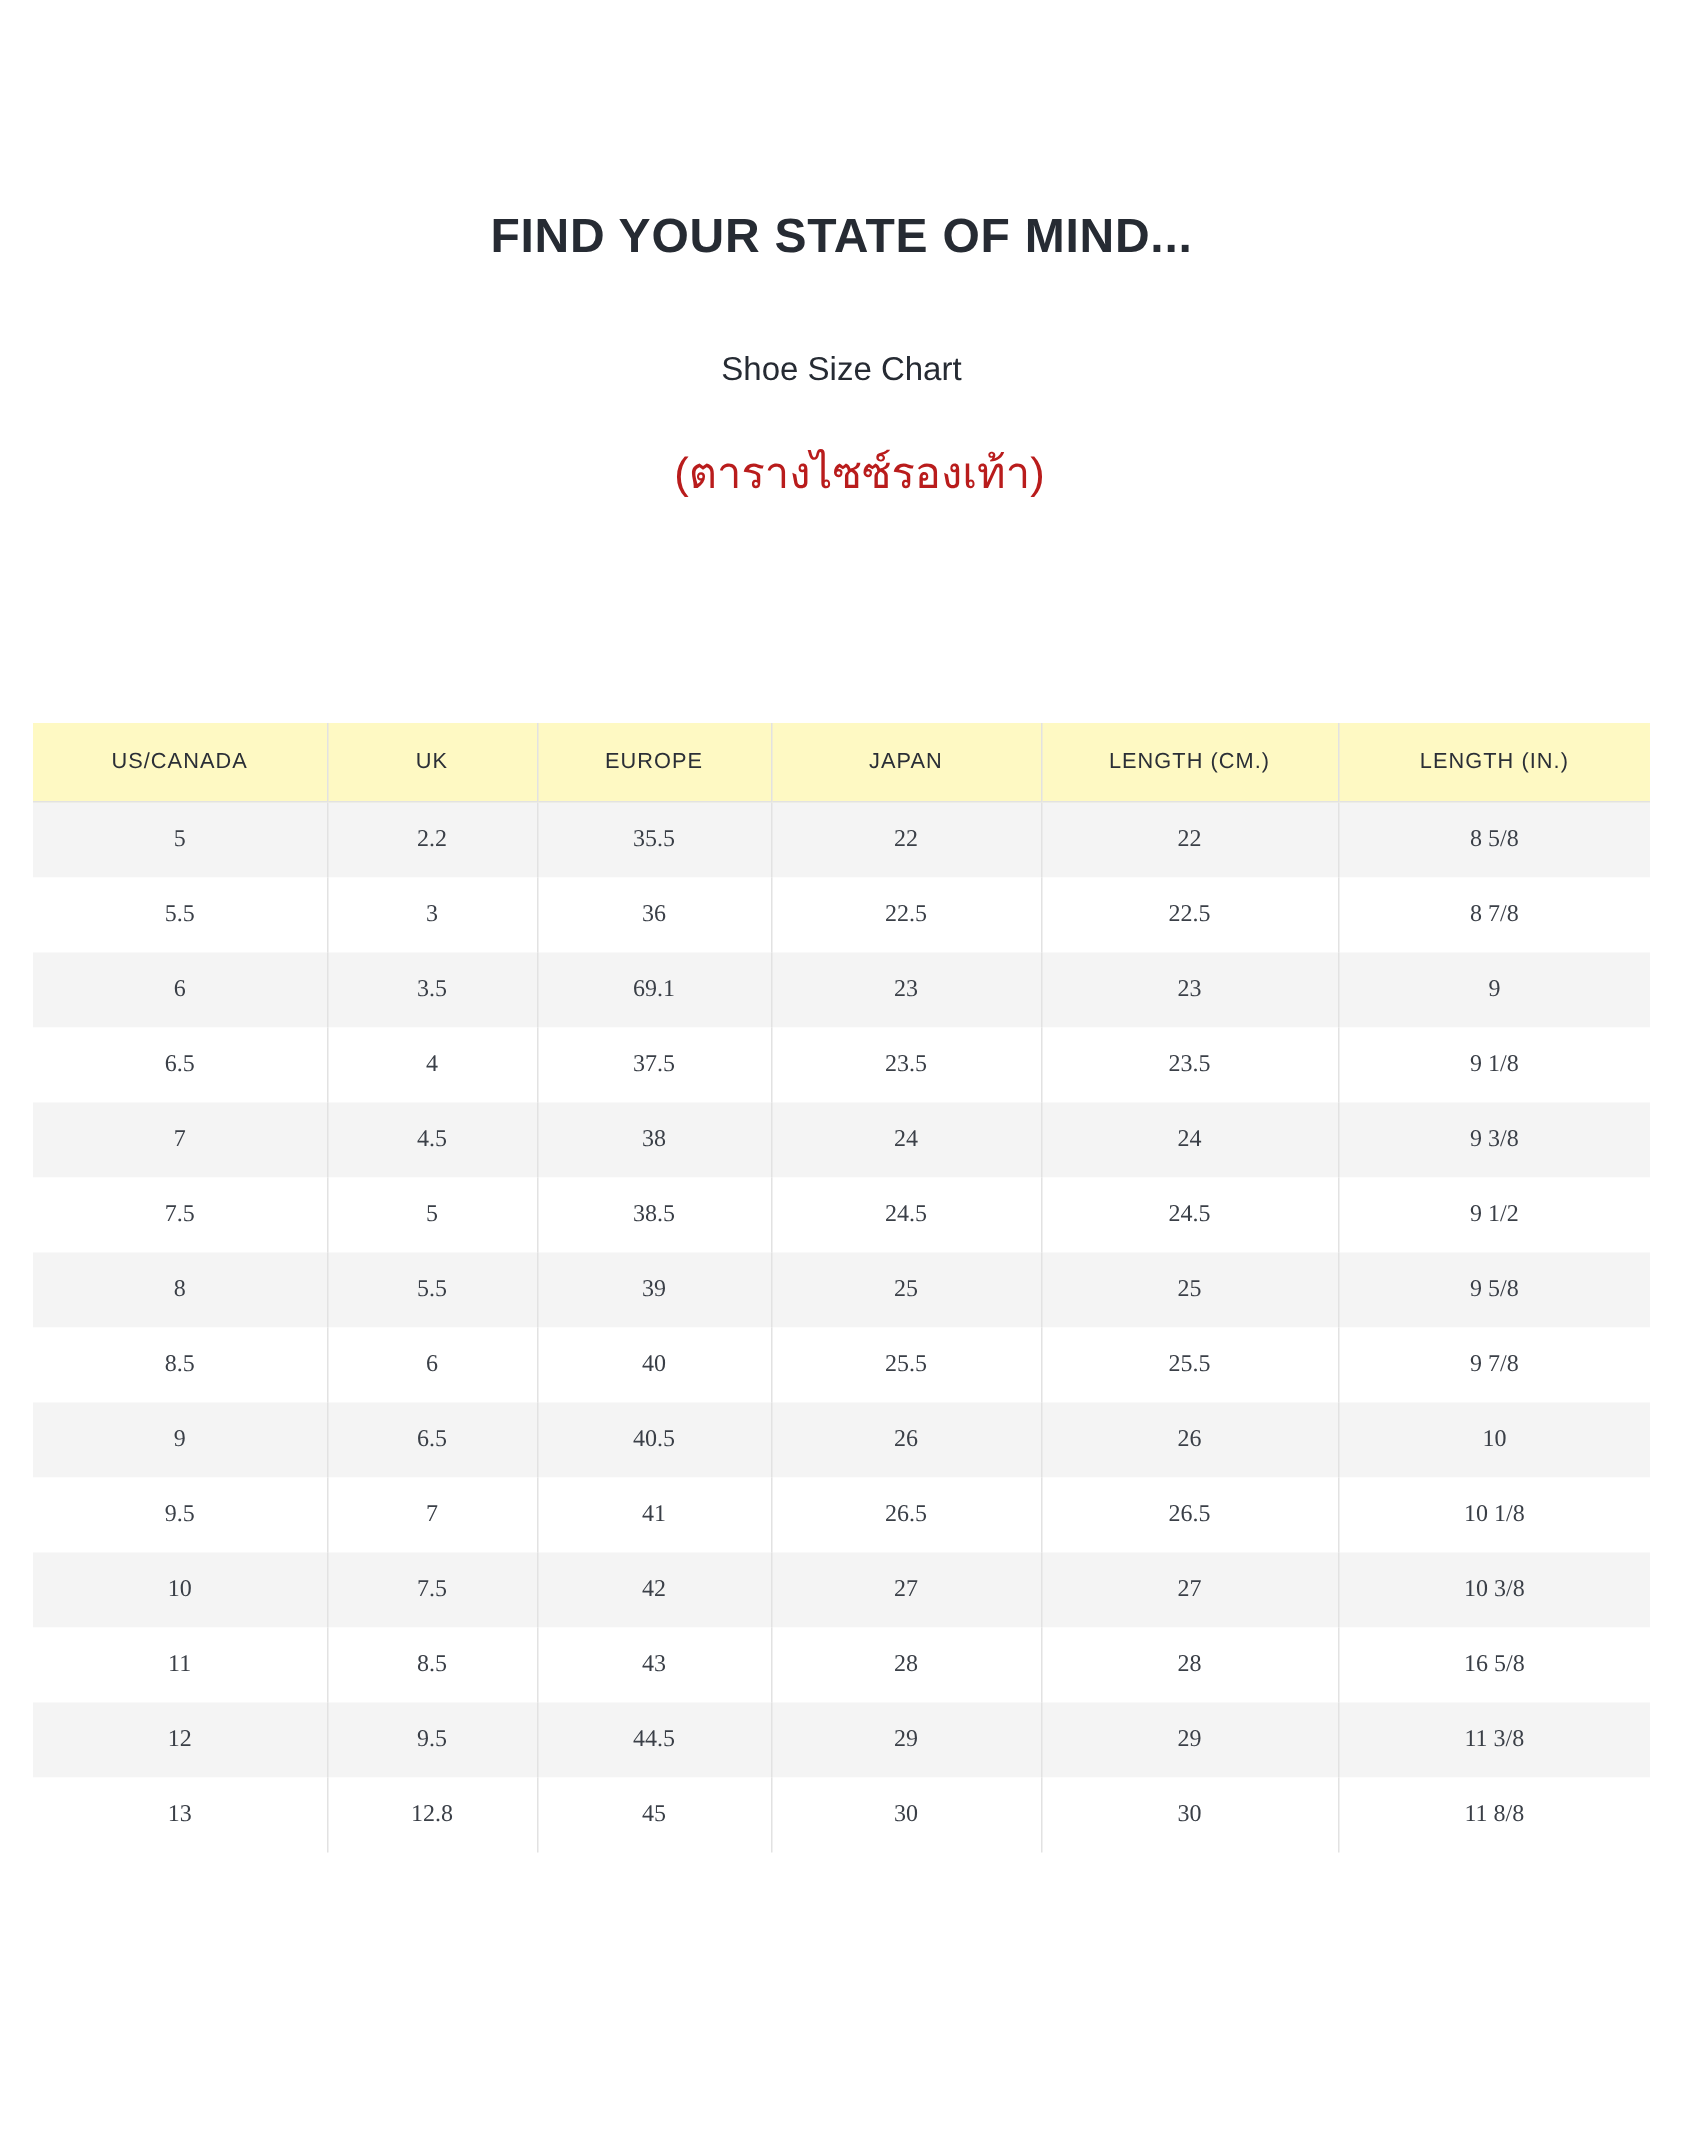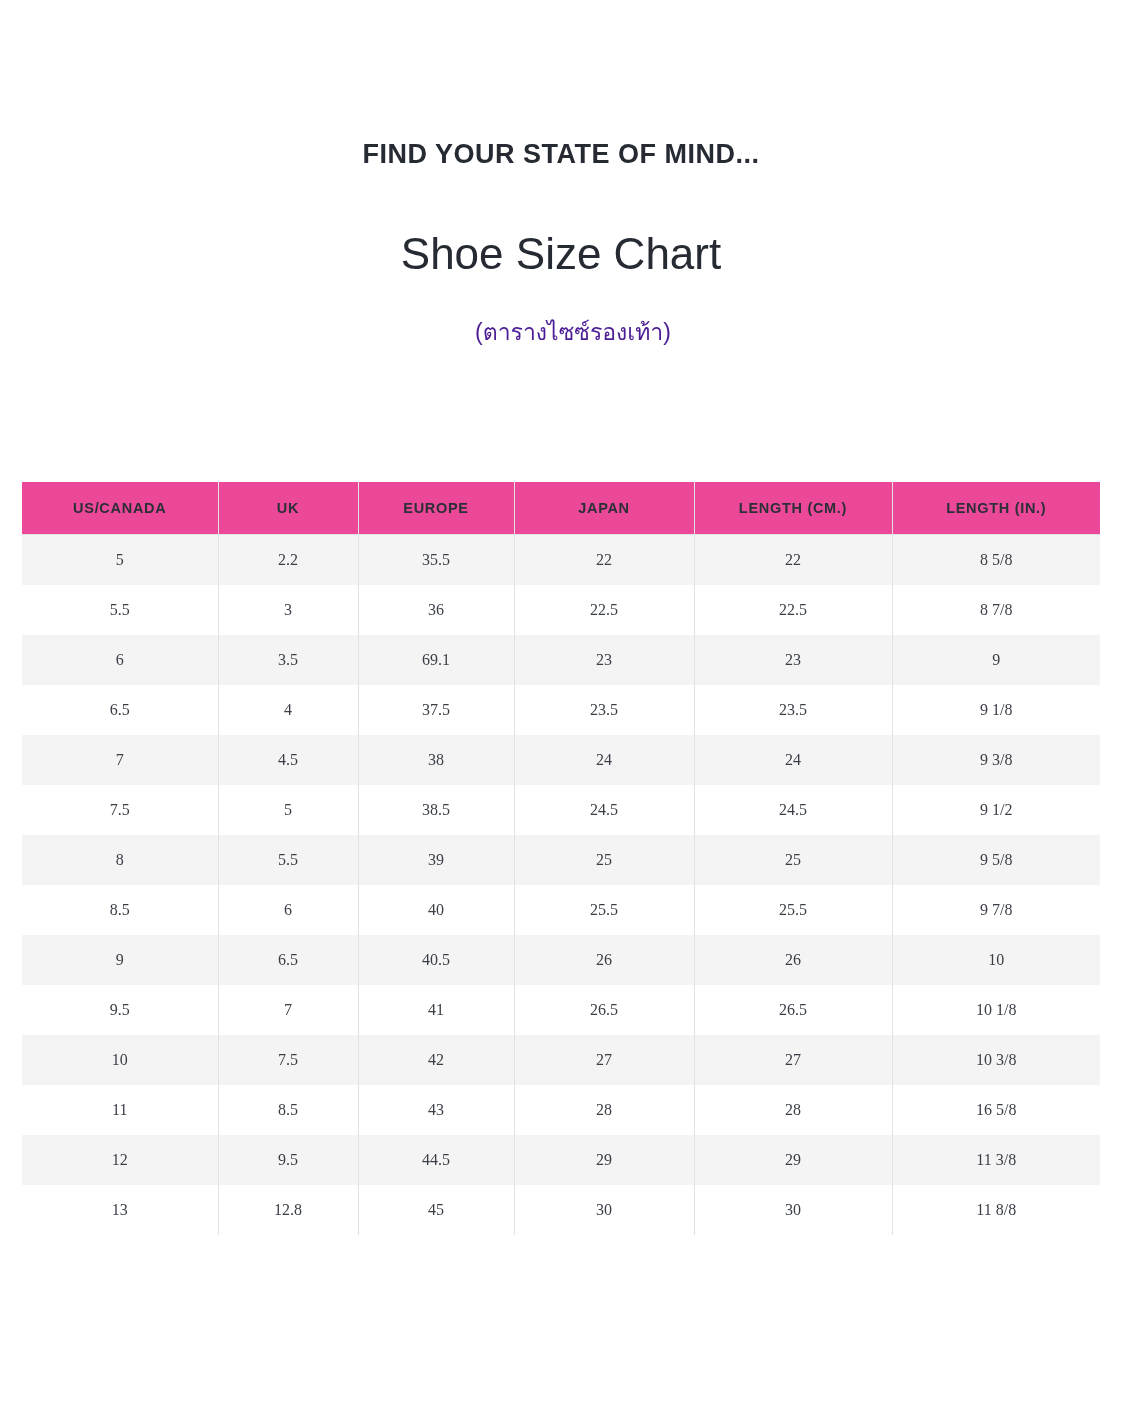--- a/index.html
+++ b/index.html
@@ -15,66 +15,66 @@
     overflow: hidden;
   }
   .page {
     width: 1122px;
     height: 1421px;
     position: relative;
     box-sizing: border-box;
   }
   .headline {
     text-align: center;
-    font-size: 27px;
+    font-size: 32px;
     font-weight: 700;
     letter-spacing: 0.5px;
     color: #262b33;
     margin: 0;
     padding-top: 140px;
     line-height: 1.1;
   }
   .subtitle {
     text-align: center;
-    font-size: 44px;
+    font-size: 22px;
     font-weight: 400;
     color: #262b33;
     margin: 0;
     padding-top: 58px;
     line-height: 1.2;
   }
   .subtitle-thai {
     text-align: center;
-    font-size: 23px;
-    font-weight: 400;
-    color: #4c1d95;
+    font-size: 29px;
+    font-weight: 400;
+    color: #b91c1c;
     margin: 0;
     padding-top: 38px;
     line-height: 1.3;
     padding-left: 24px;
   }
   .table-wrap {
     position: absolute;
     left: 22px;
     top: 482px;
     width: 1078px;
   }
   table.size-table {
     width: 1078px;
     border-collapse: collapse;
     table-layout: fixed;
   }
   table.size-table th {
     font-size: 14.5px;
-    font-weight: 700;
+    font-weight: 400;
     letter-spacing: 0.7px;
     color: #2b2f36;
     text-align: center;
     padding: 18px 4px 18px 4px;
-    background: #ec4899;
+    background: #fef9c3;
     border: none;
     font-family: "Liberation Sans", sans-serif;
   }
   table.size-table td {
     font-size: 16px;
     font-weight: 400;
     color: #3a3f47;
     text-align: center;
     padding: 16px 4px 16px 4px;
     font-family: "Liberation Serif", serif;

